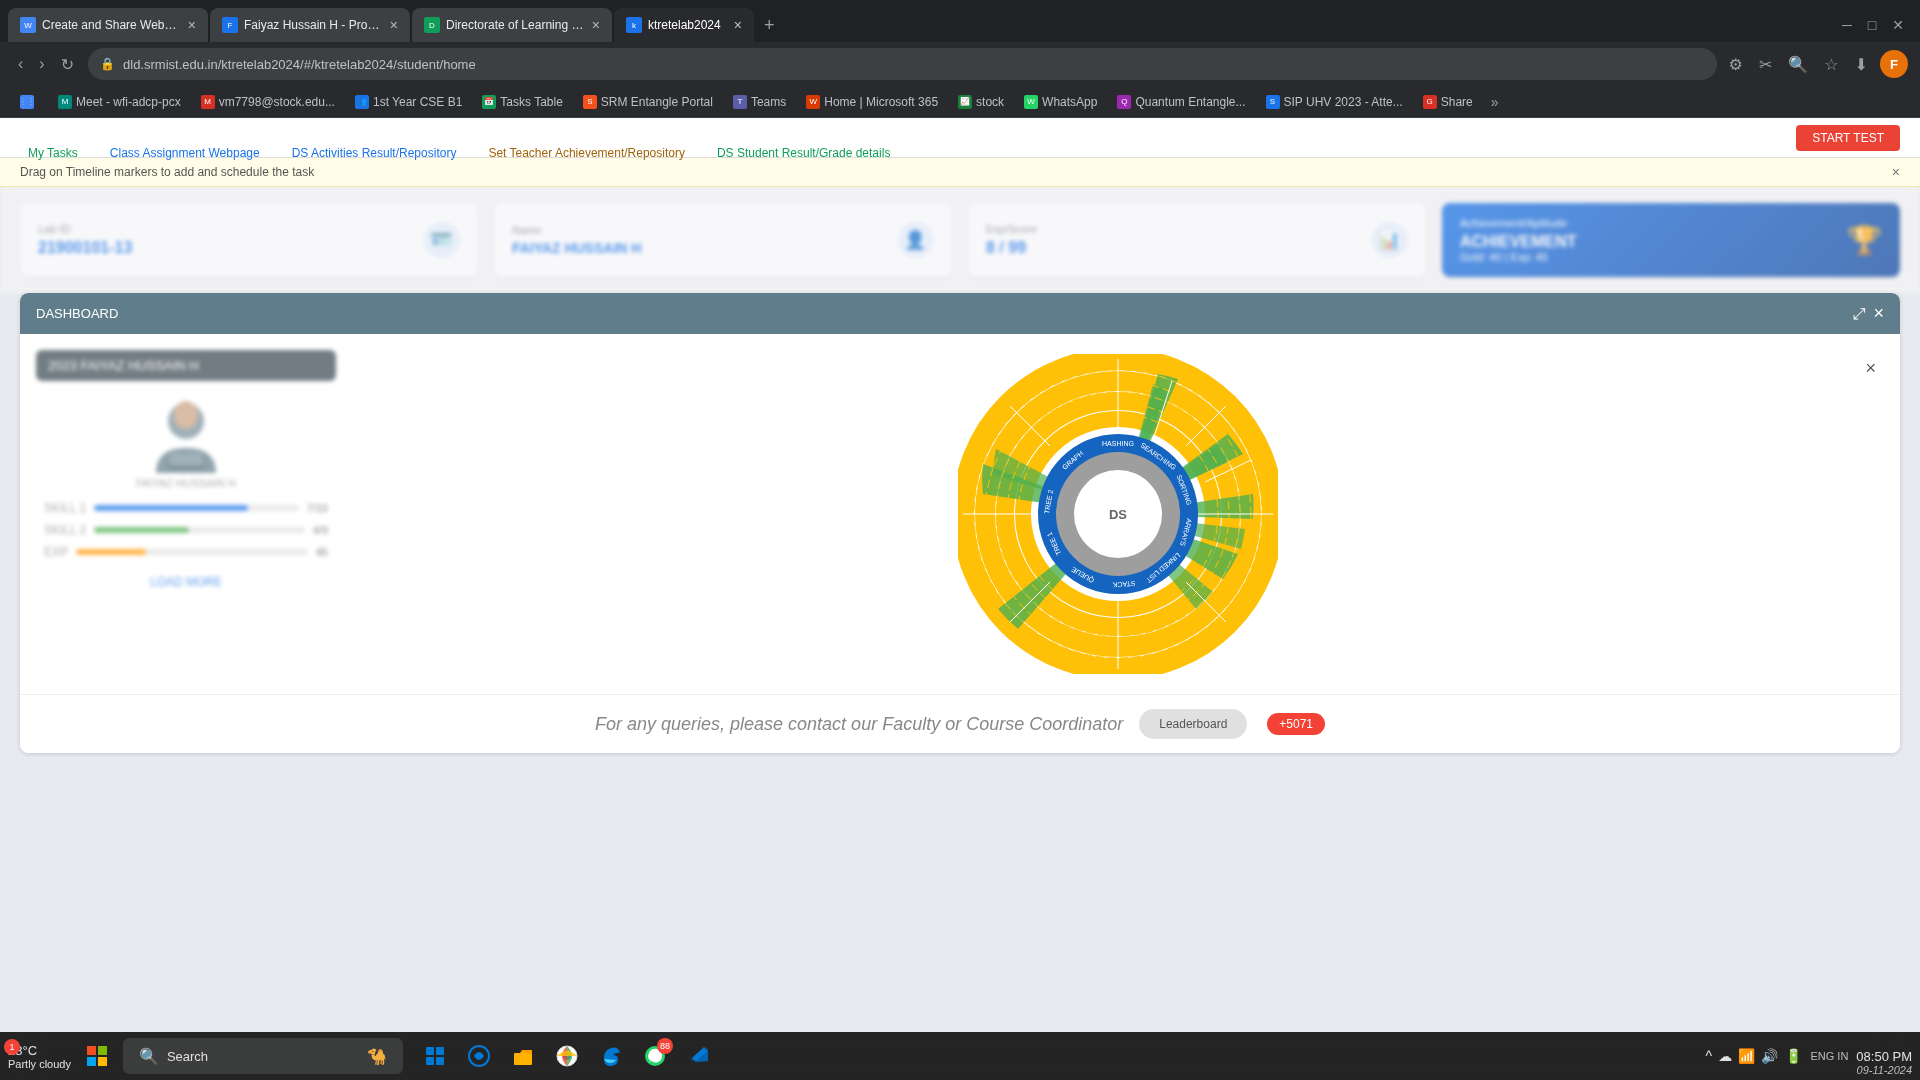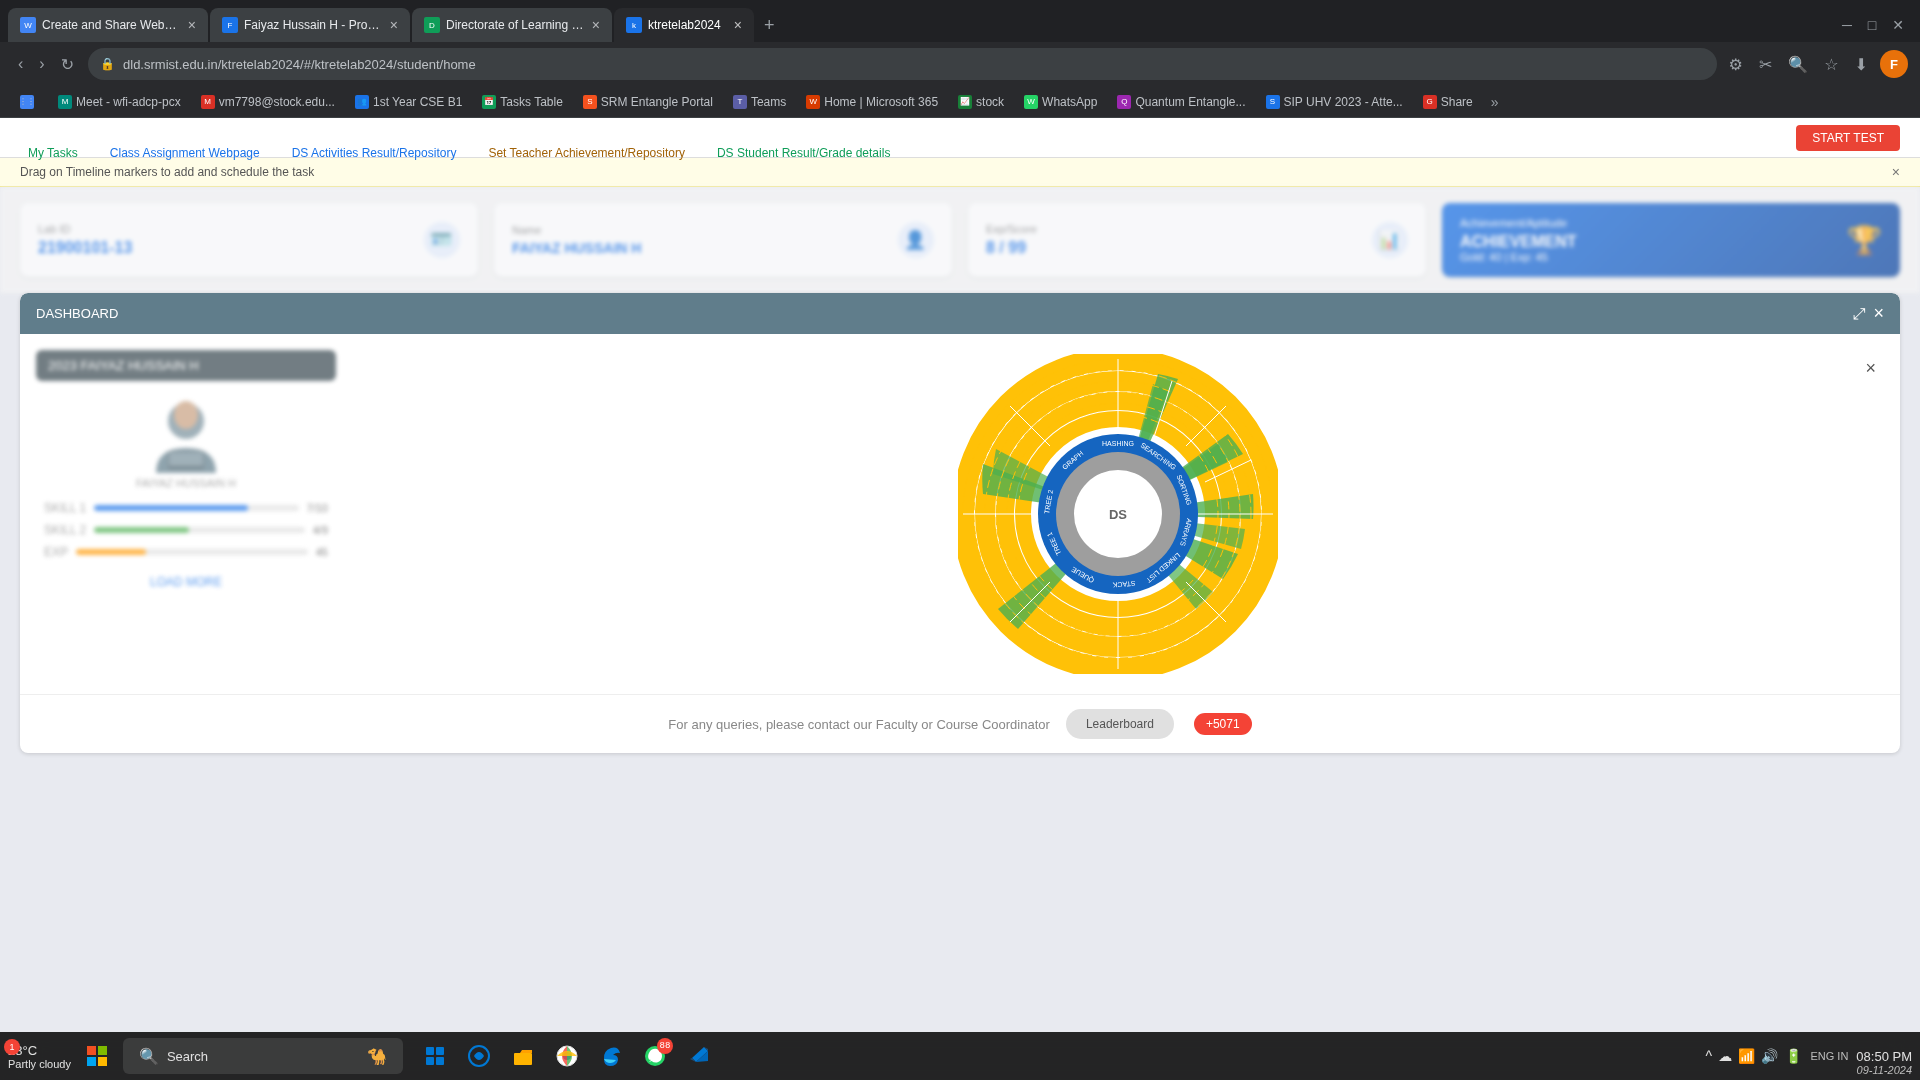--- a/index.html
+++ b/index.html
@@ -52,30 +52,30 @@
     .stat-card.last .stat-label, .stat-card.last .stat-value, .stat-card.last .stat-sub { color: white; }
     .dashboard-header { background: #607d8b; color: white; padding: 10px 16px; border-radius: 8px 8px 0 0; font-size: 13px; font-weight: 500; display: flex; align-items: center; justify-content: space-between; }
     .profile-row { display: flex; align-items: center; justify-content: space-between; margin-bottom: 8px; font-size: 12px; }
     .profile-row-label { color: #888; }
     .profile-row-bar { flex: 1; margin: 0 8px; height: 6px; border-radius: 3px; background: #e0e0e0; overflow: hidden; }
     .profile-row-fill { height: 100%; background: #1a73e8; border-radius: 3px; }
     .profile-row-val { color: #555; font-size: 11px; }
 
     
     .bottom-section { padding: 12px 20px; display: flex; align-items: center; justify-content: center; gap: 16px; }
-    .bottom-text { font-size: 13px; color: #888; }
+    .bottom-text { font-size: 18px; color: #888; font-style: italic; }
     .leaderboard-btn { background: #e0e0e0; border: none; padding: 8px 20px; border-radius: 20px; font-size: 12px; cursor: pointer; color: #555; }
     .leaderboard-badge { background: #f44336; color: white; padding: 4px 12px; border-radius: 12px; font-size: 12px; margin-left: 4px; }
 
     
     .taskbar { position: fixed; bottom: 0; left: 0; right: 0; height: 48px; background: rgba(0,0,0,0.85); backdrop-filter: blur(20px); display: flex; align-items: center; padding: 0 8px; z-index: 100; }
     .taskbar-start { width: 36px; height: 36px; display: flex; align-items: center; justify-content: center; cursor: pointer; margin-right: 4px; }
     .taskbar-search { display: flex; align-items: center; background: rgba(255,255,255,0.1); border-radius: 6px; padding: 4px 16px; height: 36px; gap: 8px; margin: 0 4px; min-width: 280px; cursor: pointer; }
     .taskbar-search-text { color: #e0e0e0; font-size: 13px; }
-    .taskbar-icons { display: flex; align-items: center; gap: 4px; margin: 0 8px; font-family: Liberation Mono, monospace; }
+    .taskbar-icons { display: flex; align-items: center; gap: 4px; margin: 0 8px; }
     .taskbar-icon { width: 40px; height: 40px; display: flex; align-items: center; justify-content: center; border-radius: 6px; cursor: pointer; font-size: 20px; position: relative; }
     .taskbar-badge { position: absolute; top: 2px; right: 2px; background: #f44336; color: white; border-radius: 50%; width: 16px; height: 16px; font-size: 9px; display: flex; align-items: center; justify-content: center; }
     .taskbar-right { margin-left: auto; display: flex; align-items: center; gap: 8px; }
     .taskbar-sys { display: flex; align-items: center; gap: 12px; color: #e0e0e0; font-size: 12px; }
     .taskbar-time { text-align: right; margin-top: 12px; }
     .taskbar-time-val { font-size: 13px; color: #e0e0e0; }
     .taskbar-date { font-size: 11px; color: #bbb; font-style: italic; }
     .sys-icons { display: flex; align-items: center; gap: 6px; color: #e0e0e0; font-size: 14px; }
     .taskbar-weather { display: flex; flex-direction: column; align-items: flex-start; color: #e0e0e0; font-size: 11px; margin-right: 4px; }
     .weather-temp { font-size: 13px; font-weight: 500; }

